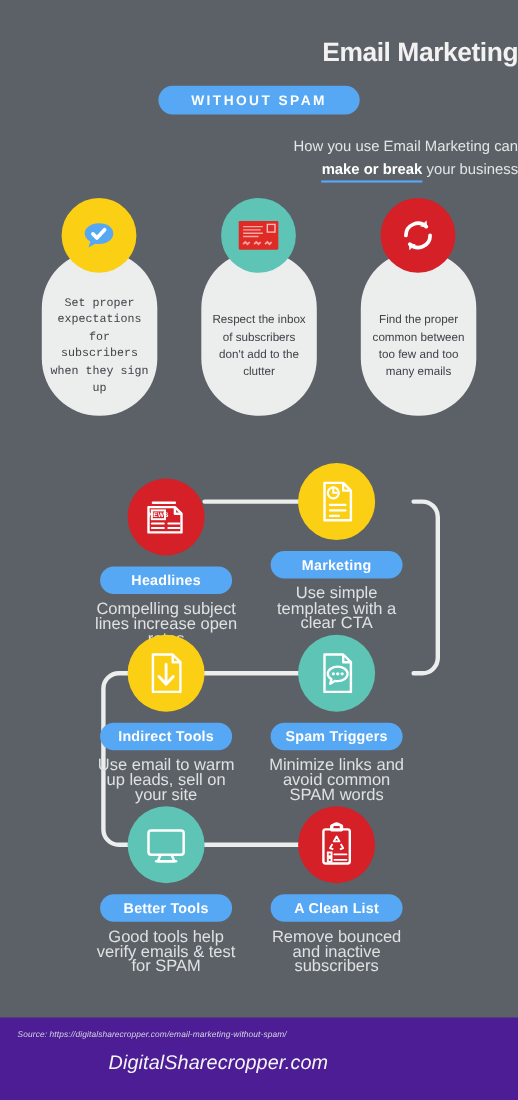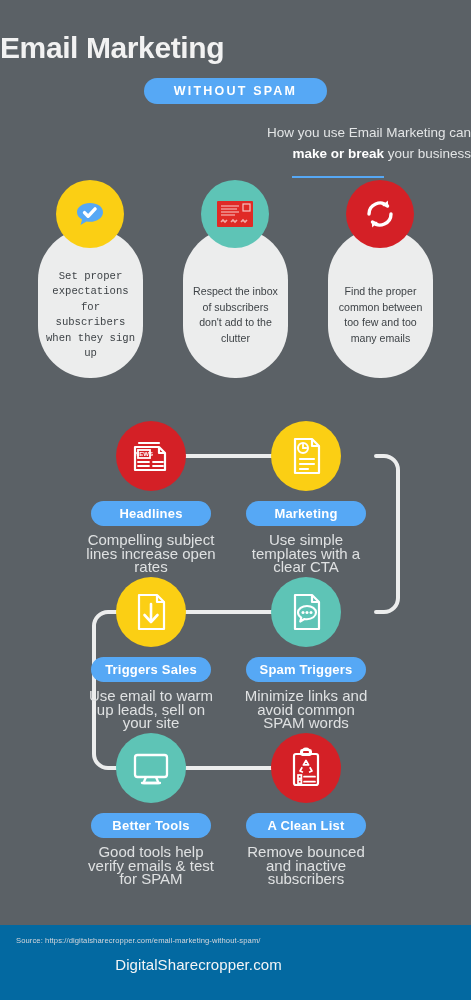--- a/index.html
+++ b/index.html
@@ -8,36 +8,36 @@
     background:#5b6166;
     font-family:"Liberation Sans", sans-serif;
     overflow:hidden;
     position:relative;
   }
   .page{position:relative;width:471px;height:1000px;overflow:hidden;background:#5b6166;}
 
   
   .header{position:absolute;left:0;top:0;width:471px;}
   .title{
-    text-align:left;color:#f2f2f2;
-    font-size:30px;font-weight:bold;letter-spacing:-0.4px;
+    text-align:right;color:#f2f2f2;
+    font-size:24px;font-weight:bold;letter-spacing:-0.4px;
     margin-top:30px;line-height:36px;
   }
   .badge-wrap{display:flex;justify-content:center;margin-top:12px;}
   .badge{
     background:#56a8f5;color:#ffffff;border-radius:14px;
     padding:6px 30px;font-size:12.5px;font-weight:bold;letter-spacing:2.2px;
   }
   .sub{
     text-align:right;color:#e3e5e6;font-size:13.5px;line-height:21px;
     margin-top:18px;font-weight:400;
   }
   .sub .hl{
     font-weight:bold;color:#ffffff;
-    border-bottom:2.5px solid #56a8f5;padding-bottom:15px;
+    border-bottom:2.5px solid #56a8f5;padding-bottom:3px;
   }
 
   
   .cards{position:absolute;left:0;top:228px;width:471px;height:160px;}
   .card{
     position:absolute;width:105px;height:150px;
     background:#eceded;border-radius:52px;
     display:flex;align-items:center;justify-content:center;
   }
   .card-txt{
@@ -67,29 +67,29 @@
     font-size:13px;font-weight:bold;letter-spacing:.2px;width:120px;
   }
   .node .desc{
     margin-top:7px;text-align:center;color:#dfe1e2;
     font-size:15px;line-height:13.5px;
   }
   .red{background:#d42026;} .yellow{background:#fbcf14;} .teal{background:#5ec4b6;}
 
   
   .footbar{
-    position:absolute;left:0;top:925px;width:471px;height:75px;background:#0369a1;
+    position:absolute;left:0;top:925px;width:471px;height:75px;background:#4c1d95;font-style:italic;
   }
   .src{
     position:absolute;left:16px;top:11px;color:#d5d7dc;
     font-size:7.6px;letter-spacing:.1px;
   }
   .brand{
     position:absolute;left:0;top:31px;width:397px;text-align:center;
-    color:#f4f5f6;font-size:15px;letter-spacing:.1px;
+    color:#f4f5f6;font-size:18px;letter-spacing:.1px;
   }
 </style>
 </head>
 <body>
 
 <div class="page">
 
   <div class="header">
     <div class="title">Email Marketing</div>
     <div class="badge-wrap">
@@ -152,21 +152,21 @@
     <svg class="lines" width="471" height="480">
       <g stroke="#eceded" stroke-width="4" fill="none" stroke-linecap="round">
         <path d="M186 41 L305 41"></path>
         <path d="M376 41 H384 a14 14 0 0 1 14 14 V183 a14 14 0 0 1 -14 14 H376"></path>
         <path d="M305 197 L186 197"></path>
         <path d="M116 197 H108 a14 14 0 0 0 -14 14 V339 a14 14 0 0 0 14 14 H116"></path>
         <path d="M186 353 L305 353"></path>
       </g>
     </svg>
 
-    <div class="node" style="left:81px;top:6px;">
+    <div class="node" style="left:81px;top:20px;">
       <div class="circ red">
         <svg width="42" height="38" viewBox="0 0 42 38">
           <path d="M5 10h24l6 6v17H5z" fill="none" stroke="#fff" stroke-width="2.2" stroke-linejoin="round"></path>
           <path d="M29 10v6h6" fill="none" stroke="#fff" stroke-width="2.2" stroke-linejoin="round"></path>
           <path d="M9 6h20" fill="none" stroke="#fff" stroke-width="2.2" stroke-linecap="round"></path>
           <rect x="8" y="13" width="12" height="8" fill="none" stroke="#fff" stroke-width="1.8"></rect>
           <text x="14" y="19.4" font-family="Liberation Sans, sans-serif" font-size="6" font-weight="bold" fill="#fff" text-anchor="middle">NEWS</text>
           <g stroke="#fff" stroke-width="1.8" stroke-linecap="round">
             <line x1="8" y1="25" x2="19" y2="25"></line>
               <line x1="8" y1="29" x2="19" y2="29"></line>
@@ -199,21 +199,21 @@
 
     <div class="node" style="left:81px;top:162px;">
       <div class="circ yellow">
         <svg width="40" height="42" viewBox="0 0 40 42">
           <path d="M8 4h18l7 7v27H8z" fill="none" stroke="#fff" stroke-width="2.2" stroke-linejoin="round"></path>
           <path d="M26 4v7h7" fill="none" stroke="#fff" stroke-width="2.2" stroke-linejoin="round"></path>
           <line x1="20" y1="13" x2="20" y2="30" stroke="#fff" stroke-width="2.6" stroke-linecap="round"></line>
           <path d="M13.5 24L20 31l6.5-7" fill="none" stroke="#fff" stroke-width="2.6" stroke-linecap="round" stroke-linejoin="round"></path>
         </svg>
       </div>
-      <div class="pill">Triggers Sales</div>
+      <div class="pill">Indirect Tools</div>
       <div class="desc">Use email to warm up leads, sell on your site</div>
     </div>
 
     <div class="node" style="left:236px;top:162px;">
       <div class="circ teal">
         <svg width="40" height="42" viewBox="0 0 40 42">
           <path d="M9 4h17l7 7v27H9z" fill="none" stroke="#fff" stroke-width="2.2" stroke-linejoin="round"></path>
           <path d="M26 4v7h7" fill="none" stroke="#fff" stroke-width="2.2" stroke-linejoin="round"></path>
           <path d="M21 15c-5 0-9 3-9 6.6 0 2 1.3 3.8 3.3 5l-1.1 4 4.2-2.6c.8.2 1.7.2 2.6.2 5 0 9-3 9-6.6S26 15 21 15z" fill="none" stroke="#fff" stroke-width="2.1" stroke-linejoin="round"></path>
           <g fill="#fff">

